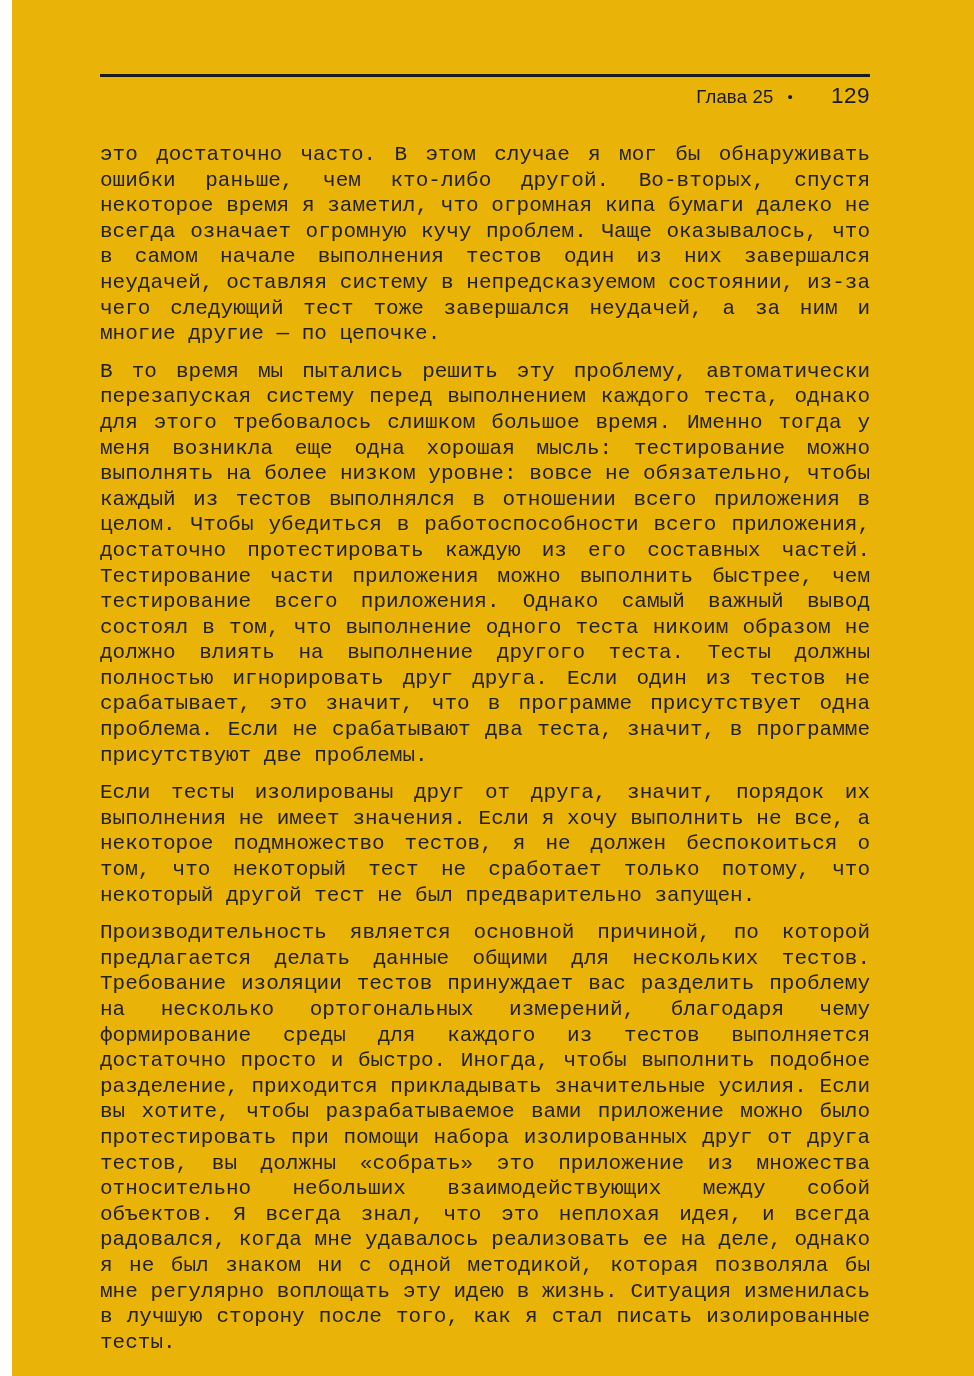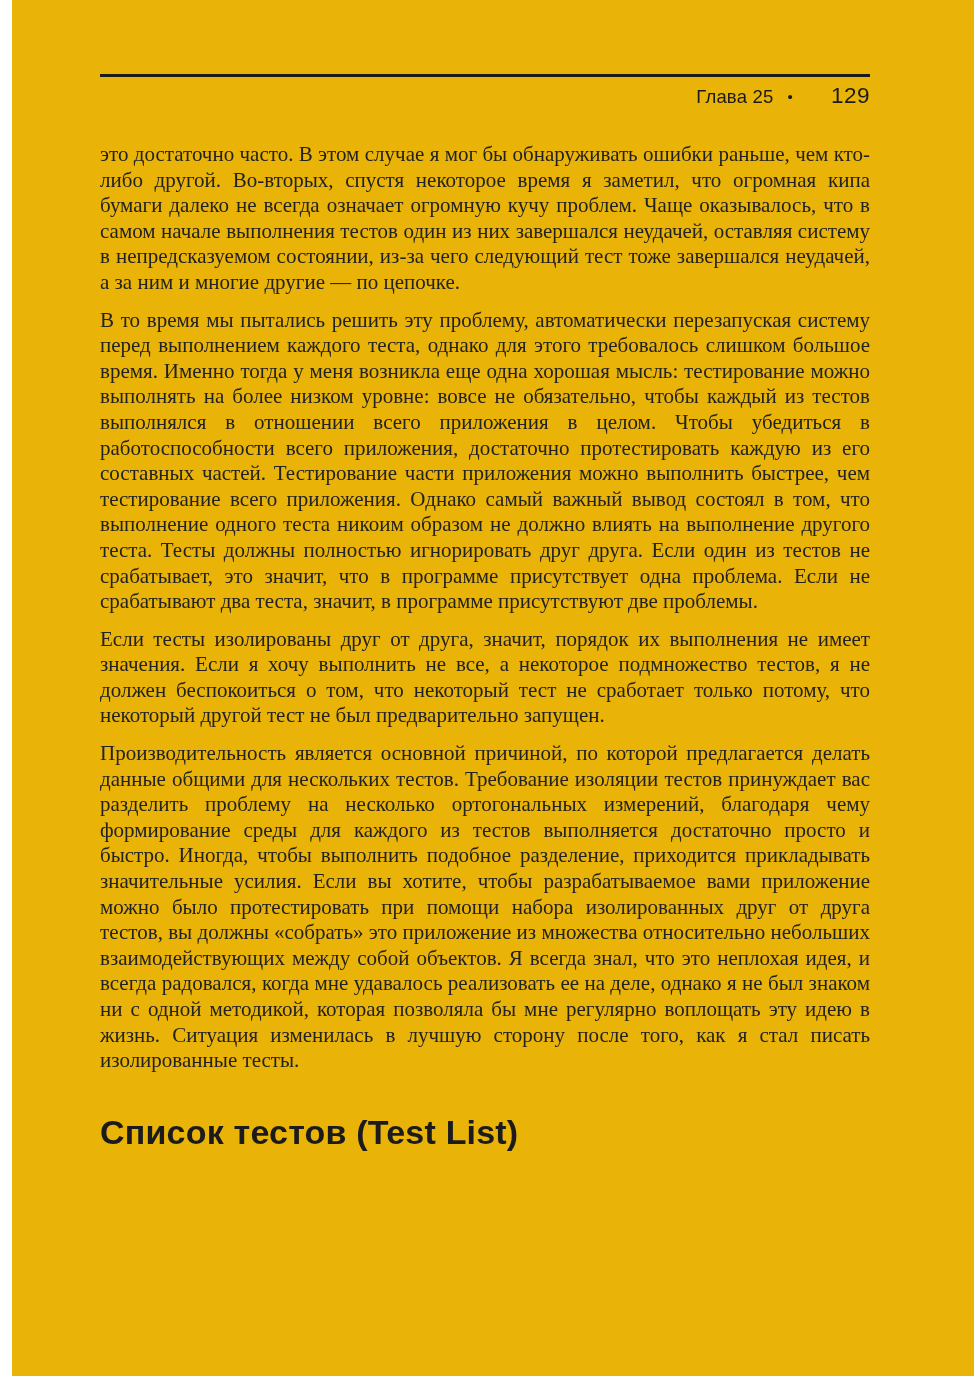--- a/index.html
+++ b/index.html
@@ -62,20 +62,21 @@
     top: 142px;
     width: 770px;
     font-family: "Liberation Serif", "DejaVu Serif", serif;
     font-size: 21px;
     line-height: 25.6px;
     text-align: justify;
     color: #222222;
   }
   .body-text p {
     margin: 0 0 12px 0;
+    font-family: Liberation Mono, monospace;
   }
   .section-heading {
     font-family: "Liberation Sans", "DejaVu Sans", sans-serif;
     font-size: 34px;
     font-weight: 600;
     line-height: 40px;
     letter-spacing: 0.2px;
     color: #1b1b1b;
     text-align: left;
     margin: 38px 0 30px 0;

